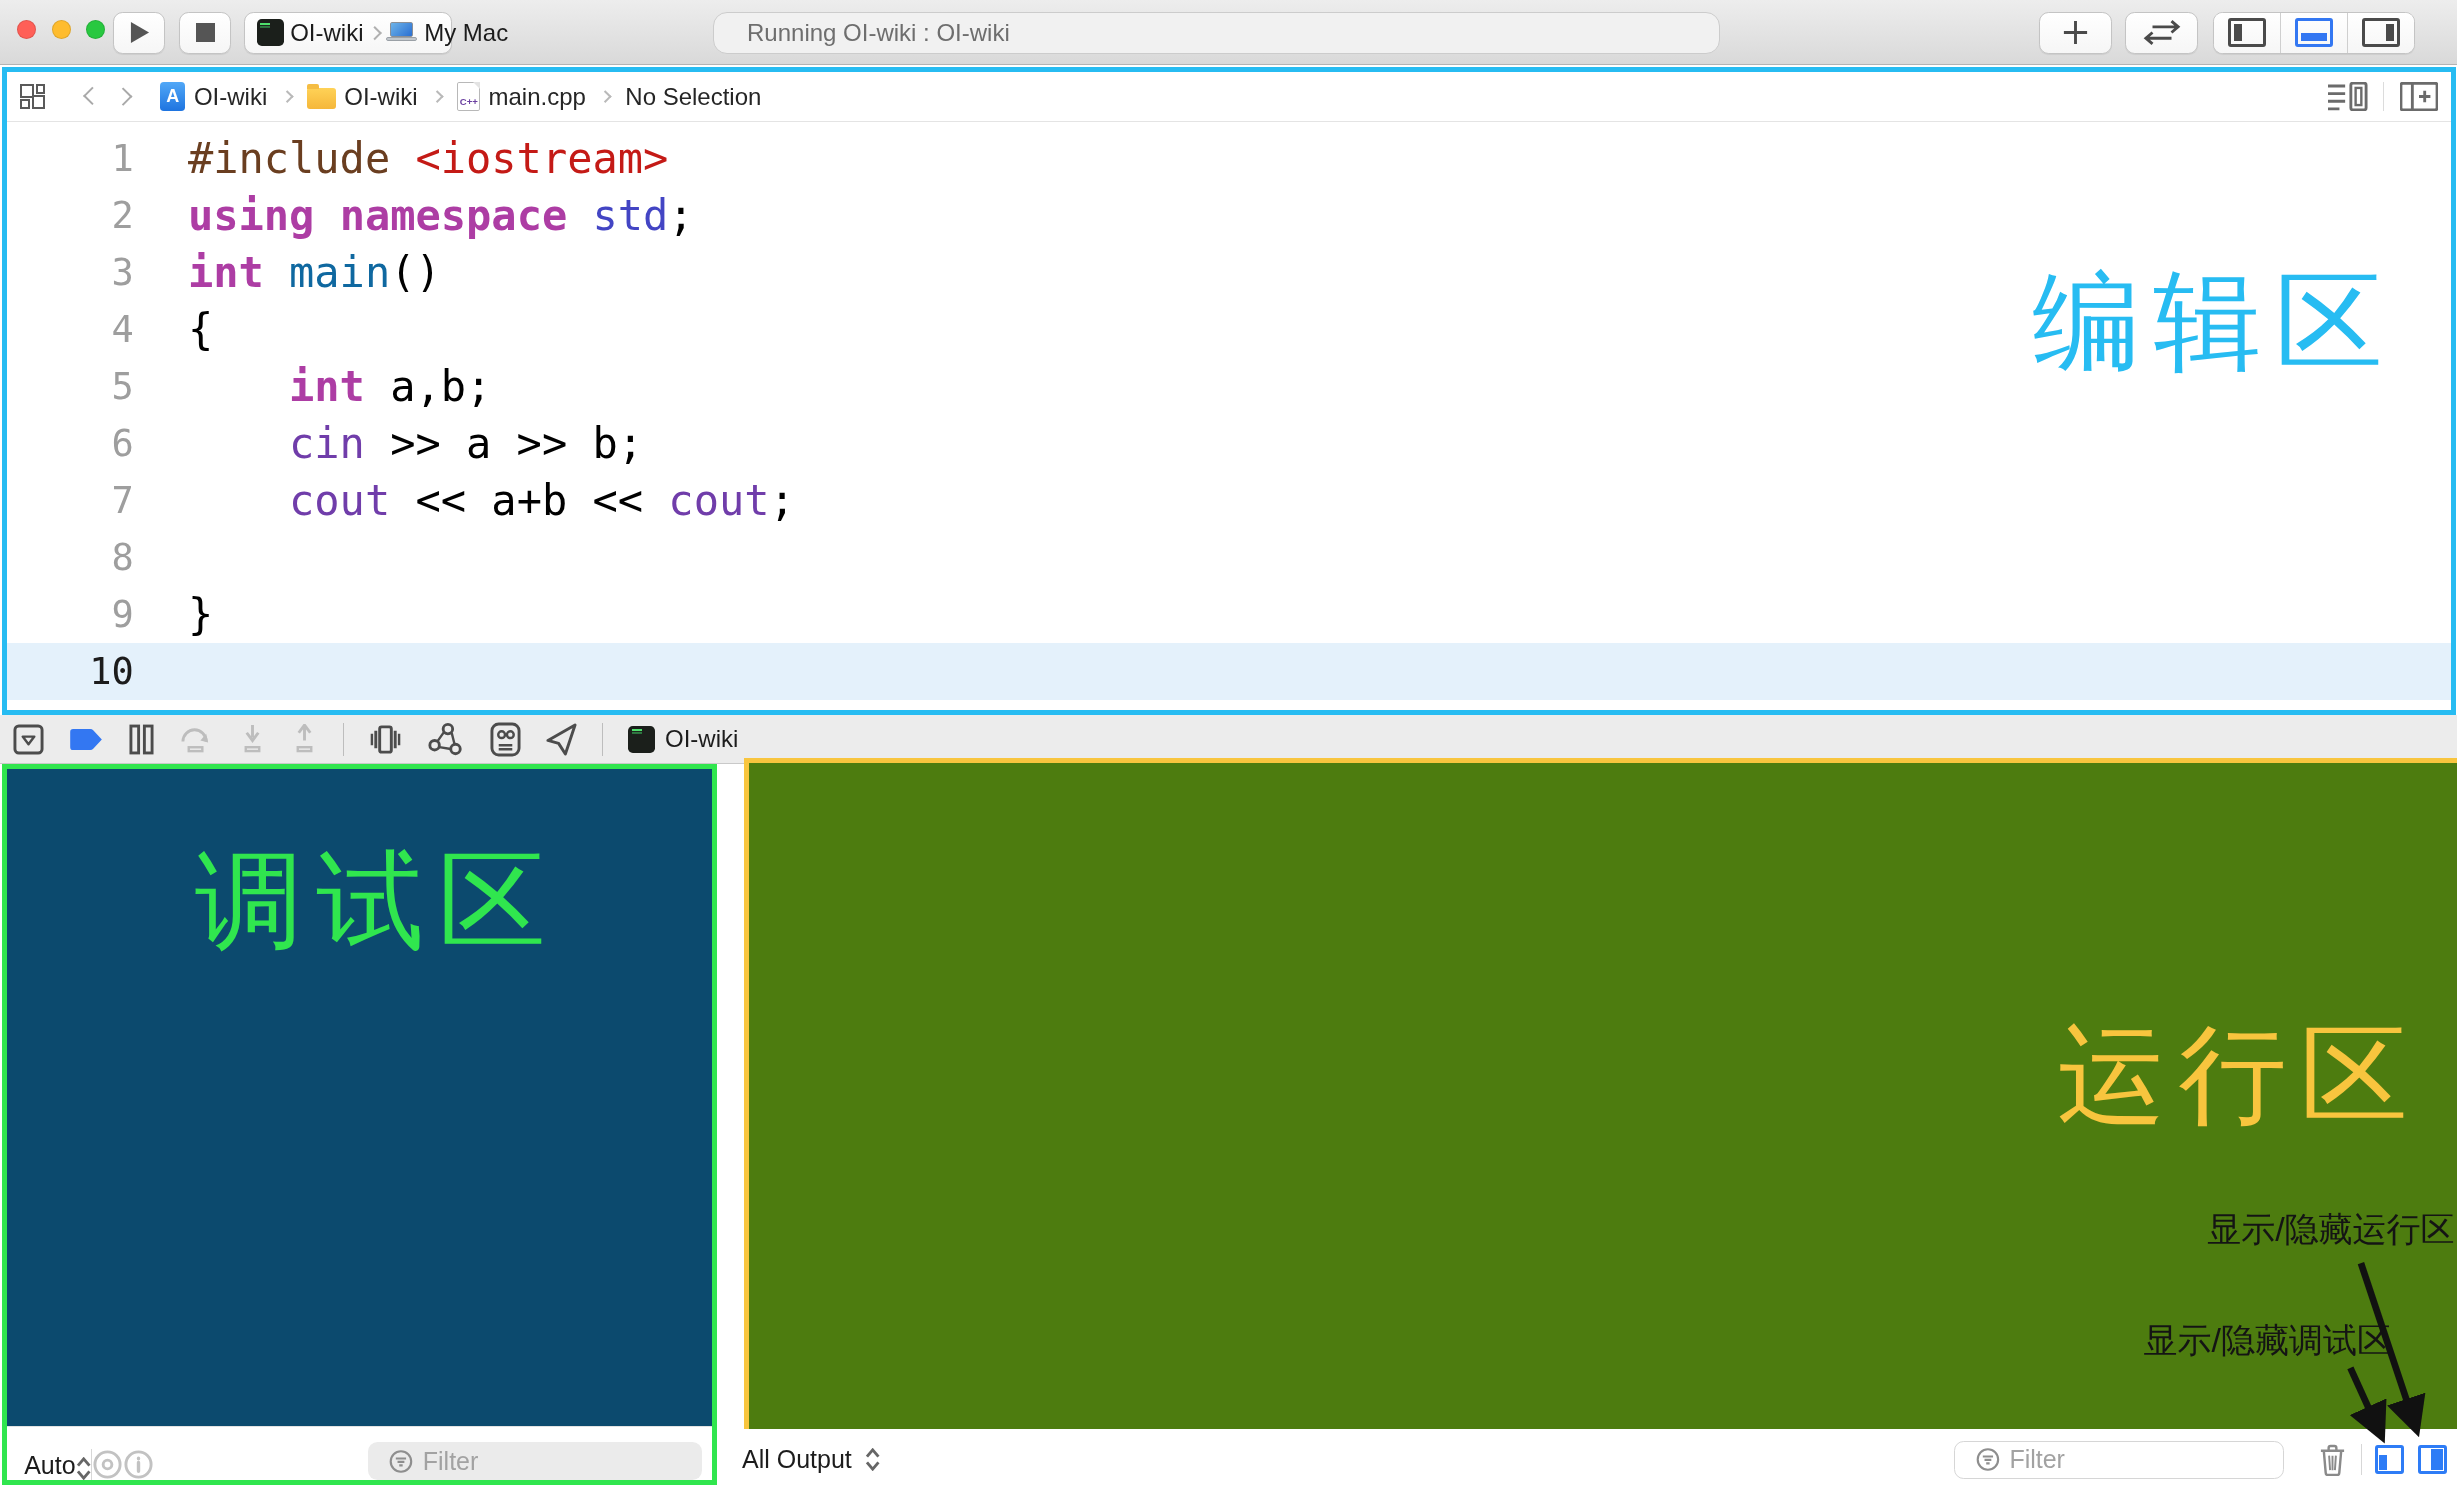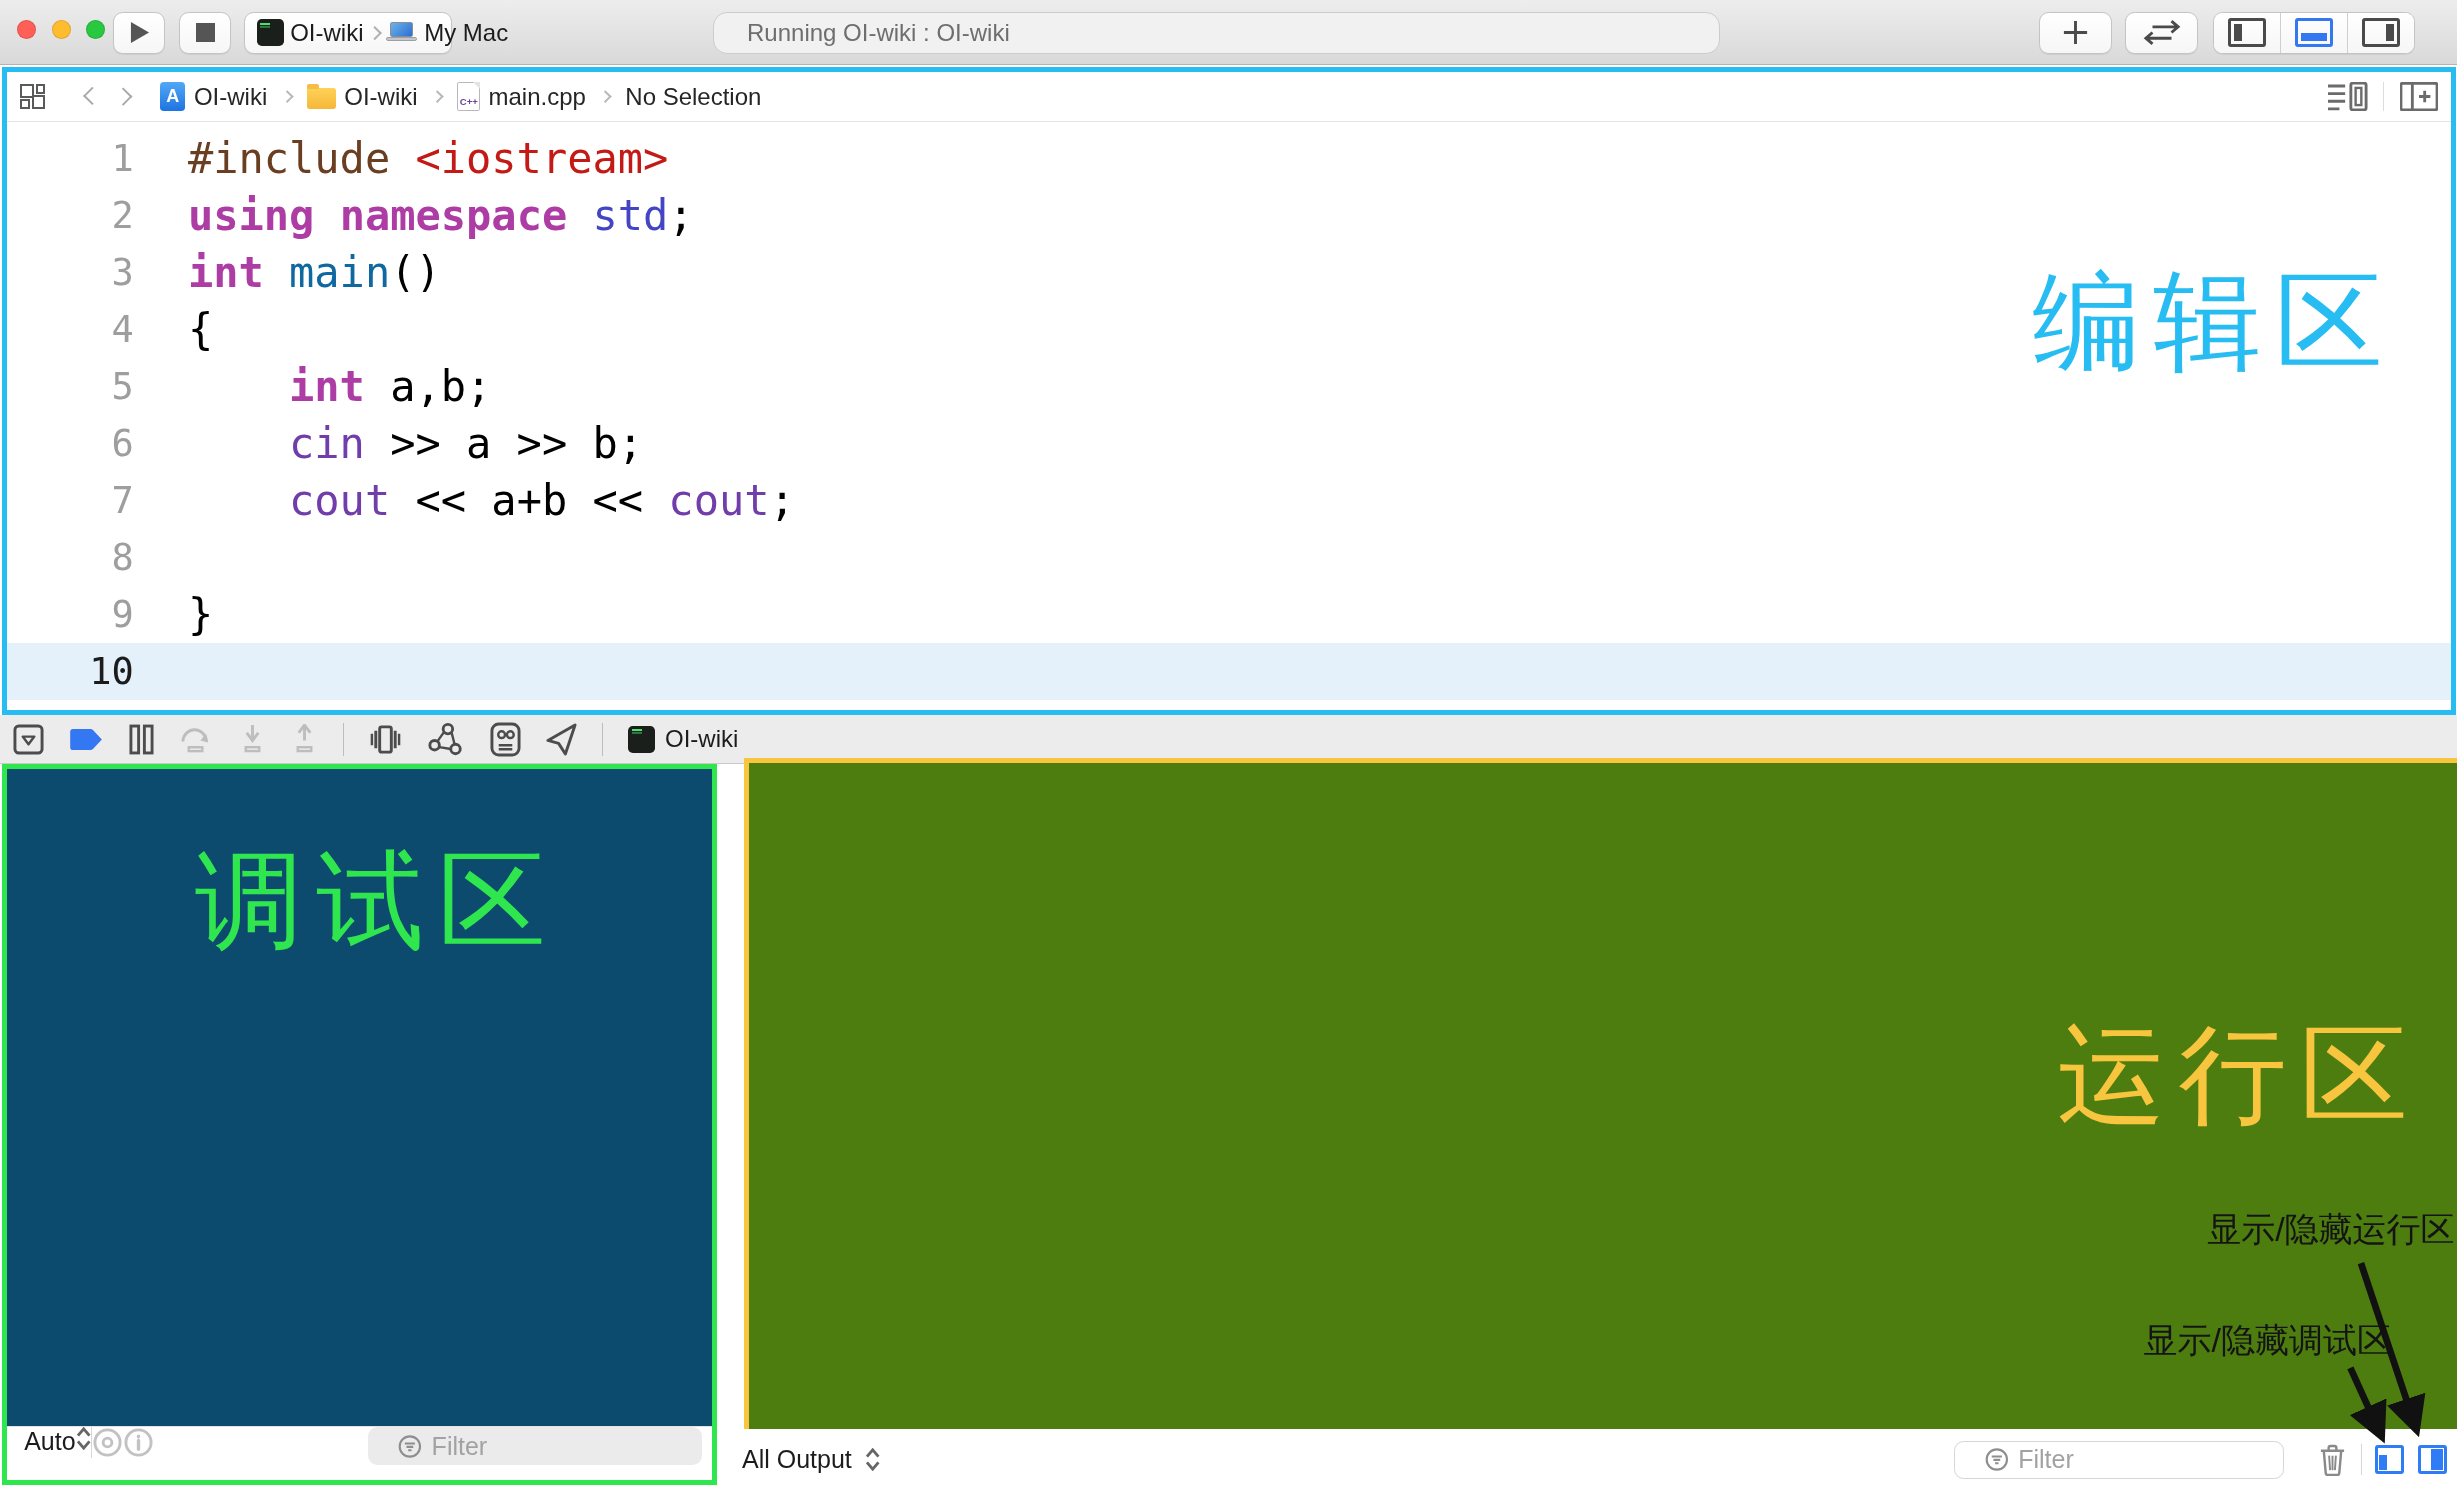--- a/index.html
+++ b/index.html
@@ -96,24 +96,24 @@
   .ds-div { width:1px; height:33px; background:#bdbdbd; }
   .ds-proc { display:flex; align-items:center; gap:9.6px; }
   .ds-proc-txt { font-size:24px; color:#1c1c1c; }
   svg.ico { display:block; }
 
   
   .vars-box { position:absolute; left:1.9px; top:764px; width:715px; height:721px;
     border:5.8px solid var(--debug_border); background:#0c4a6e; }
   .lbl-debug { left:188px; top:60px; color:var(--debug_border); }
   .vars-bar { position:absolute; left:0; bottom:0; width:100%; height:54px; border-top:1px solid #e3e3e3;
-    display:flex; align-items:flex-start; padding:0 9.6px 0 17.3px; gap:0; background:#fff; }
+    display:flex; align-items:flex-end; padding:0 9.6px 0 17.3px; gap:0; background:#fff; }
   .bar-txt { font-size:25px; color:#1c1c1c; white-space:nowrap; }
   .bar-div { width:1px; height:31px; background:#d7d7d7; }
-  .filter-pill { height:38px; border-radius:9.6px; display:flex; align-items:center; gap:9.6px; padding:0 30px; }
+  .filter-pill { height:38px; border-radius:9.6px; display:flex; align-items:center; gap:9.6px; padding:0 21px; }
   .filter-gray { background:#ebebeb; }
   .filter-white { background:#fff; border:1.4px solid #d6d6d6; }
   .filter-pill input { border:none; outline:none; background:transparent; font-size:25px; width:100%;
     font-family:"Liberation Sans",sans-serif; color:#333; }
   .filter-pill input::placeholder { color:#a2a2a2; }
   .vars-bar .filter-pill { margin-left:auto; width:334px; }
 
   
   .console-box { position:absolute; left:744px; top:758px; width:1729px; height:684px;
     border:5.8px solid var(--run_border); background:#4d7c0f; }

